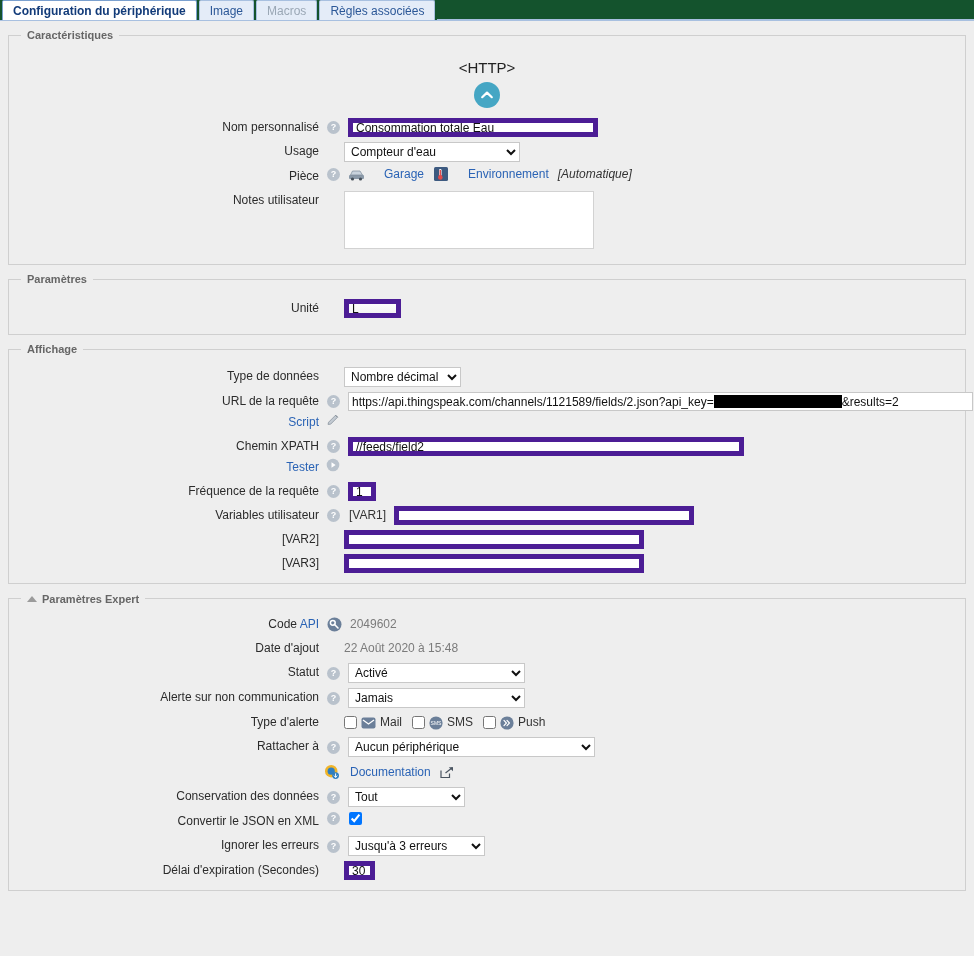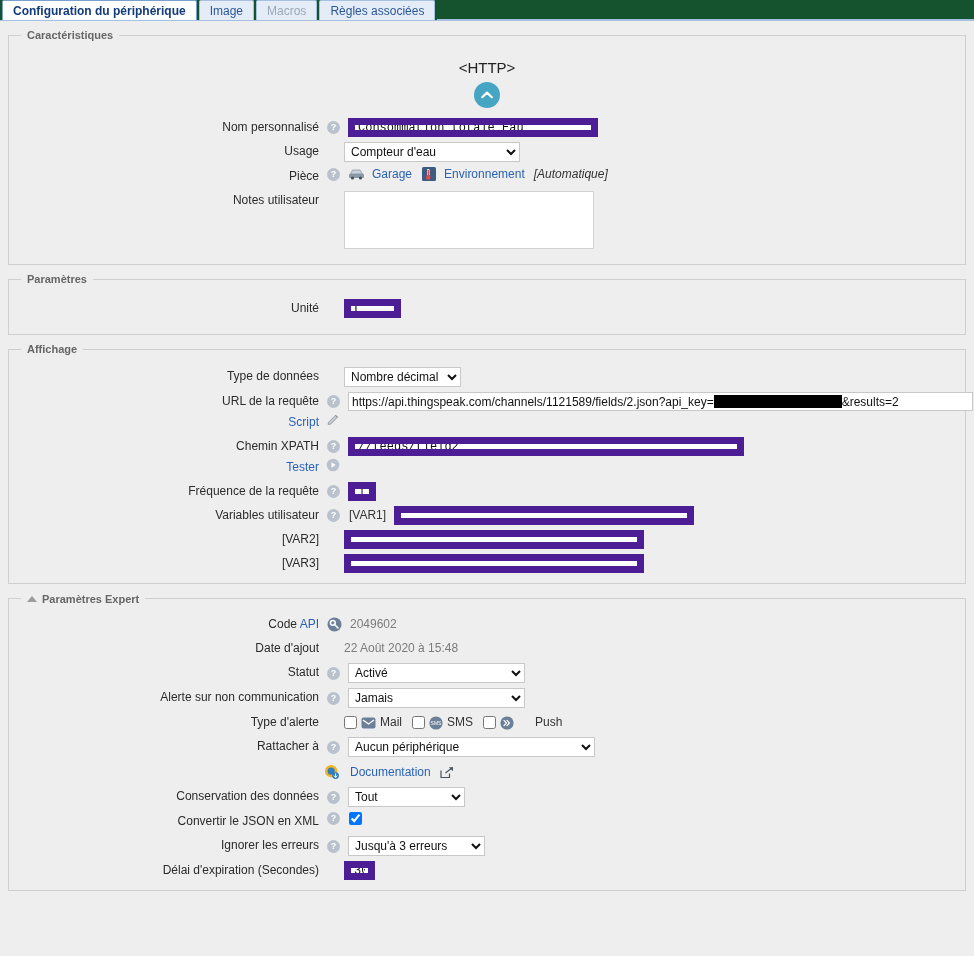--- a/index.html
+++ b/index.html
@@ -102,25 +102,25 @@
     line-height: 13px;
     text-align: center;
     display: inline-block;
     flex: 0 0 13px;
     margin-left: 3px;
     cursor: help;
   }
 
   
   input.txt {
-    font-family: Liberation Mono, monospace;
+    font-family: Liberation Sans, sans-serif;
     font-size: 12px;
     height: 19px;
     box-sizing: border-box;
-    border: 7px solid #4c1d95;
+    border: 5px solid #4c1d95;
     background: #ffffff;
     padding: 1px 3px;
     color: #111;
     outline: none;
   }
   input.txt.shaded {
     background: linear-gradient(#fdfdfd, #f4f4f4);
   }
   textarea.notes {
     font-family: "Liberation Sans", sans-serif;
@@ -193,21 +193,21 @@
     background: #000000;
     height: 13px;
     width: 128px;
     vertical-align: middle;
   }
 
   .alert-types { display: flex; align-items: center; gap: 2px; line-height: 19px; }
 
   .docrow { display: flex; align-items: center; gap: 6px; line-height: 20px; }
 
-  .inline-ico-text { display: inline-flex; align-items: flex-start; gap: 8px; }
+  .inline-ico-text { display: inline-flex; align-items: flex-end; gap: 20px; }
 </style>
 </head>
 <body>
 
 <div class="tabbar">
   <div class="tab active">Configuration du périphérique</div>
   <div class="tab">Image</div>
   <div class="tab disabled">Macros</div>
   <div class="tab">Règles associées</div>
   <div class="tabbar-filler"></div>
@@ -467,21 +467,21 @@
           </span>
           <span style="margin-right:8px;margin-left:2px;">SMS</span>
 
           <input class="cb" type="checkbox" style="">
           <span class="ico">
             <svg width="14" height="14" viewBox="0 0 14 14">
               <circle cx="7" cy="7" r="6.6" fill="#6b7f99"></circle>
               <path d="M4 4.4 L6.4 7 L4 9.6 M7 4.4 L9.4 7 L7 9.6" fill="none" stroke="#ffffff" stroke-width="1.2" stroke-linecap="round" stroke-linejoin="round"></path>
             </svg>
           </span>
-          <span style="margin-left:19px;">Push</span>
+          <span style="margin-left:2px;">Push</span>
         </div>
       </div>
 
       <div class="row">
         <div class="lbl">Rattacher à</div>
         <div class="ctl">
           <span class="help">?</span>
           <select class="sel" style="width:247px;margin-left:4px;">
             <option>Aucun périphérique</option>
           </select>

